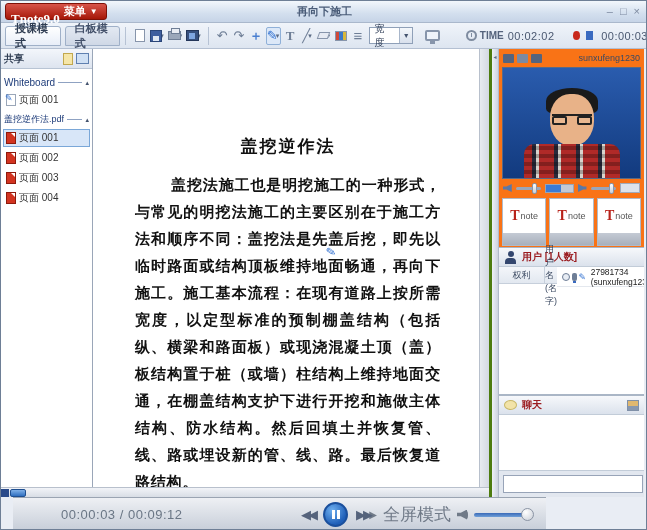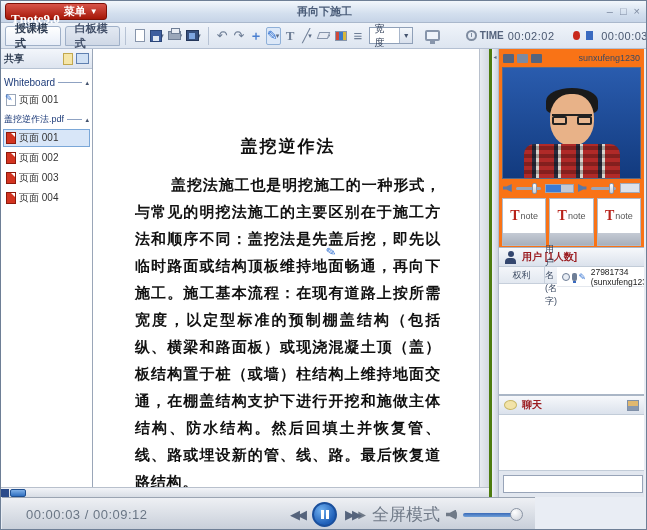--- a/index.html
+++ b/index.html
@@ -160,23 +160,23 @@
   .chat-msgs { height:56px; background:#fff; border-bottom:1px solid #c2ccd8; }
   .chat-inrow { height:26px; display:flex; align-items:center; gap:4px; padding:0 4px; background:#e2e7ef; }
   .chat-input { flex:1; height:18px; background:#fff; border:1px solid #98a4b8; font-size:10px; padding:0 3px; font-family:"Liberation Sans",sans-serif; }
   .send-btn { width:34px; height:19px; background:linear-gradient(#f8fafc,#d8dfe9); border:1px solid #8fa0b8; border-radius:2px;
     font-size:9px; color:#33415a; display:flex; align-items:center; justify-content:center; }
 
   
   .hscroll { left:0; top:486px; width:488px; height:10px; background:linear-gradient(#f2f4f8,#d8dde5); border-top:1px solid #b8c0cc; }
   .hthumb { position:absolute; left:9px; top:1px; width:16px; height:8px; background:linear-gradient(#7fb0e8,#2f6fc0); border:1px solid #1f4f90; border-radius:2px; }
   .hbtn { position:absolute; left:0; top:1px; width:8px; height:8px; background:#2a4a8a; }
-  .playbar { left:1px; top:496px; width:533px; height:34px;
+  .playbar { left:12px; top:496px; width:533px; height:34px;
     background:linear-gradient(#eef0f4,#c6cdd8); border-top:1px solid #9aa4b2;
-    display:flex; align-items:center; }
+    display:flex; align-items:center;padding-left:24px; }
   .pb-time { font-size:13px; color:#6a7685; margin-left:24px; letter-spacing:0.5px; }
   .pb-center { position:absolute; left:288px; display:flex; align-items:center; gap:8px; }
   .seek { font-size:13px; color:#55637c; letter-spacing:-3px; }
   .pause-btn { width:25px; height:25px; border-radius:50%; background:radial-gradient(circle at 35% 30%, #6fb0f0, #1f5fb8 70%);
     border:2px solid #1a4f9c; display:flex; align-items:center; justify-content:center; gap:2px; }
   .pause-btn i { width:3px; height:9px; background:#fff; }
   .pb-right { margin-left:auto; display:flex; align-items:center; gap:6px; padding-right:14px; }
   .fs-label { font-size:17px; color:#707a88; }
   .fs-arrow { font-size:10px; color:#707a88; }
   .spk-big { width:10px; height:10px; background:#707a88; clip-path:polygon(0 32%,38% 32%,100% 0,100% 100%,38% 68%,0 68%); }

